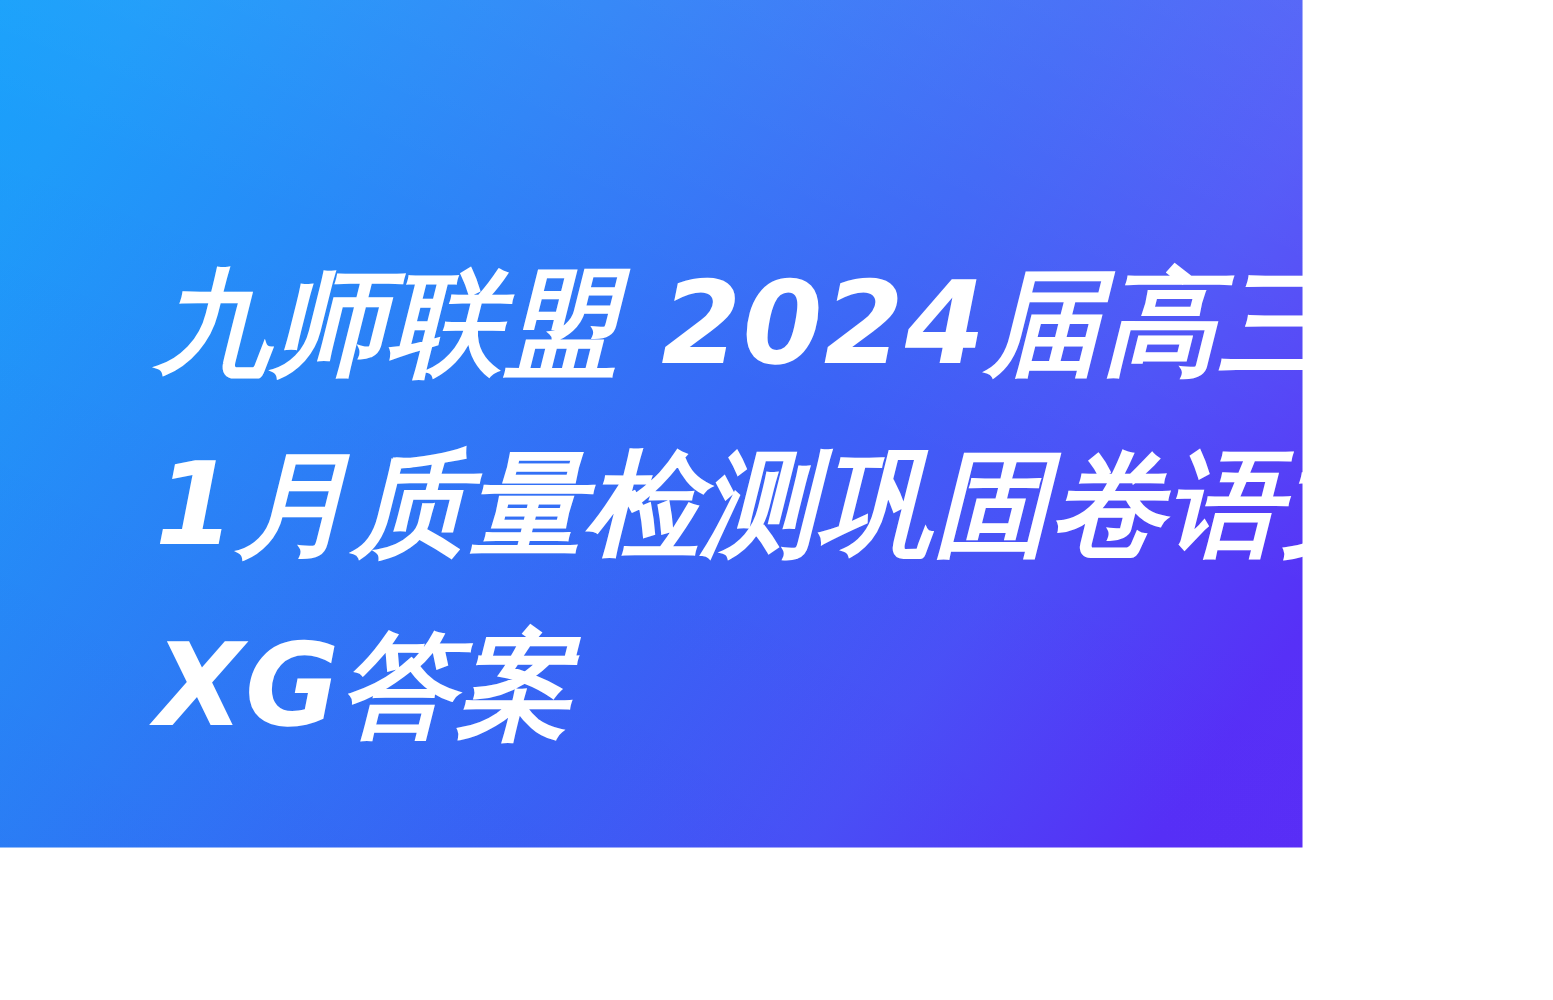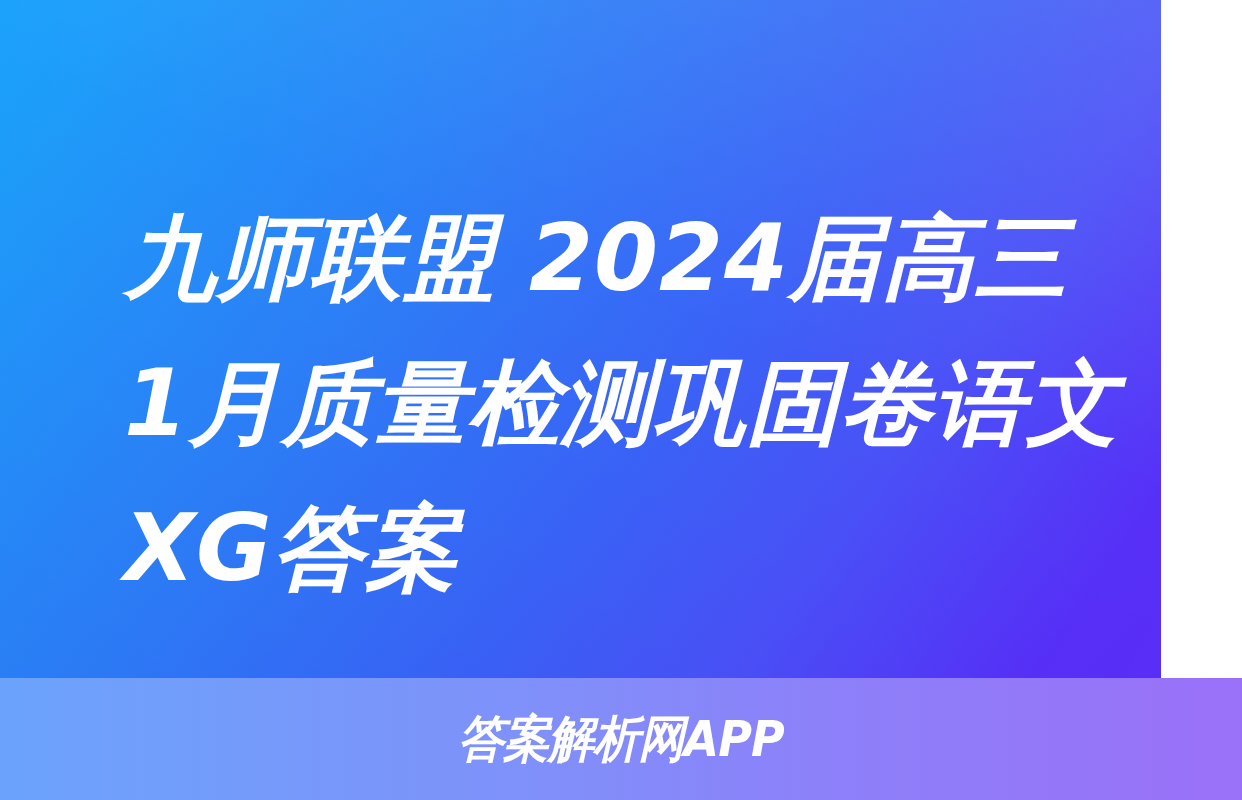--- a/index.html
+++ b/index.html
@@ -18,21 +18,21 @@
     height: 800px;
     overflow: hidden;
     background: #ffffff;
   }
 
   
   .hero {
     position: absolute;
     left: 0;
     top: 0;
-    width: 1161px;
+    width: 1042px;
     height: 678px;
     background: linear-gradient(125deg,
                 #19a1fb 0%,
                 #1e9cfa 8%,
                 #2b82f7 32%,
                 #3a63f6 58%,
                 #4a51f7 74%,
                 #5730f7 92%,
                 #5a2ef7 100%);
     box-sizing: border-box;
@@ -101,17 +101,14 @@
 </style>
 </head>
 <body>
 
 <div class="poster">
 
   <div class="hero">
     <h1 class="hero-title">九师联盟 2024届高三1月质量检测巩固卷语文XG答案</h1>
   </div>
 
-  <div class="banner">
-    <span class="banner-text">答案解析网APP</span>
-  </div>
 
 </div>
 
 </body></html>

